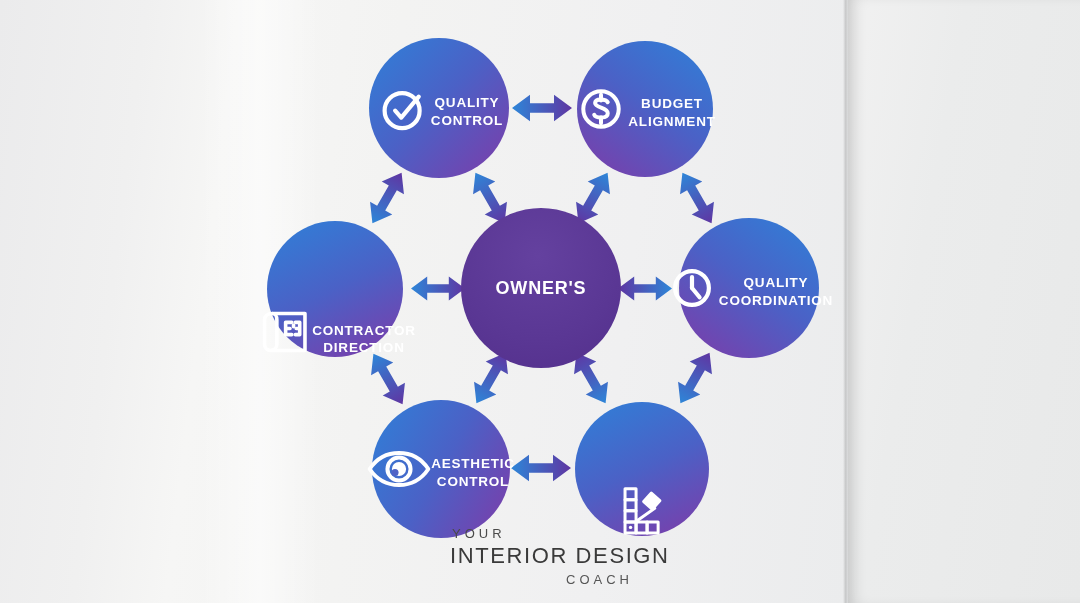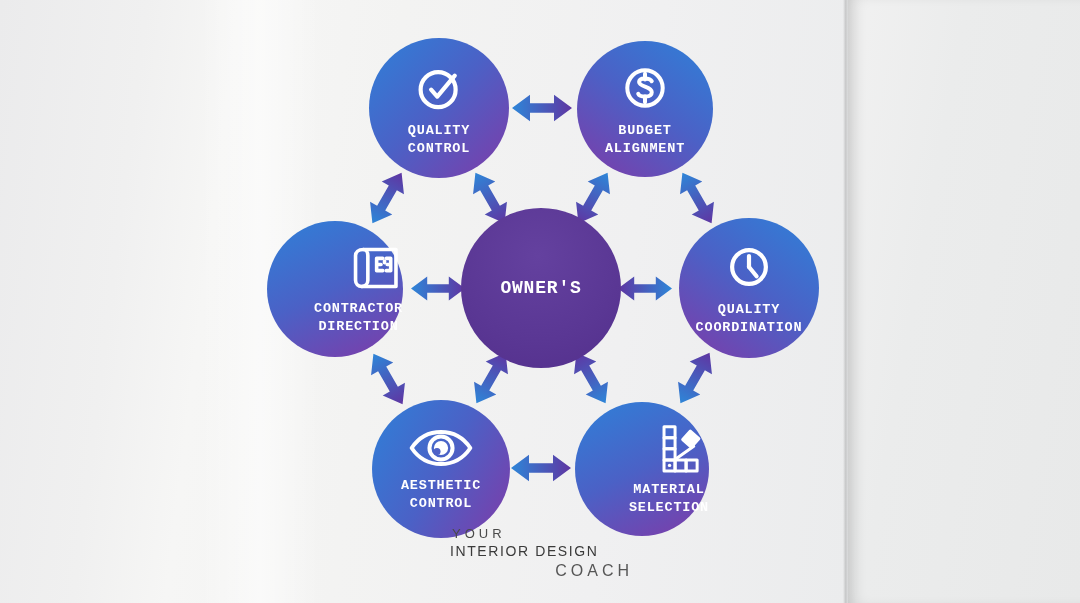--- a/index.html
+++ b/index.html
@@ -11,39 +11,39 @@
         background:linear-gradient(97deg,#ebebec 0%,#f0f0f0 16%,#f6f6f5 26%,#f3f3f2 44%,#f0f0f1 72%,#ebeced 100%);}
   .page-edge{position:absolute;left:843px;top:0;width:5px;height:603px;
         background:linear-gradient(90deg,rgba(0,0,0,0) 0%,rgba(0,0,0,.16) 55%,rgba(0,0,0,.05) 100%);}
   .backdrop{position:absolute;left:848px;top:0;width:232px;height:603px;
         background:linear-gradient(100deg,#f1f1f1 0%,#ebecec 35%,#e8e9e9 100%);
         box-shadow:inset 12px 0 16px -9px rgba(0,0,0,.20);}
   .sheen{position:absolute;left:200px;top:0;width:120px;height:603px;pointer-events:none;
         background:linear-gradient(90deg,rgba(255,255,255,0) 0%,rgba(255,255,255,.55) 50%,rgba(255,255,255,0) 100%);}
 
   
-  .node{position:absolute;border-radius:50%;display:flex;flex-direction:column;
-        align-items:center;justify-content:center;color:#fff;text-align:center;font-family:Liberation Mono, monospace;}
+  .node{position:absolute;border-radius:50%;display:flex;flex-direction:row;
+        align-items:center;justify-content:center;color:#fff;text-align:center;}
   .node .lbl{font-size:13.5px;font-weight:700;letter-spacing:.8px;line-height:1.3;margin-top:7px;}
   .node .icon{display:block;line-height:0;}
   .g-a{background:linear-gradient(135deg,#2f80d8 0%,#4b61c6 48%,#7e3ba8 100%);}
   .g-b{background:linear-gradient(215deg,#2f80d8 0%,#4b61c6 48%,#7e3ba8 100%);}
   .g-c{background:linear-gradient(155deg,#2f80d8 0%,#4b61c6 50%,#7e3ba8 100%);align-items:flex-end;}
   .g-d{background:linear-gradient(120deg,#2f80d8 0%,#4b61c6 50%,#7e3ba8 100%);}
   .hub{background:radial-gradient(circle at 48% 30%,#64419f 0%,#5a3794 60%,#532f8c 100%);}
   .hub .lbl{font-size:18px;font-weight:700;letter-spacing:.8px;line-height:1.5;margin-top:0;}
 
   .arrow{position:absolute;}
   svg.icon-svg *{vector-effect:non-scaling-stroke;}
 
   
   .logo{position:absolute;left:450px;top:526px;width:183px;color:#3c3c3c;}
   .logo .top{font-size:13px;letter-spacing:4px;color:#4a4a4a;margin-left:2px;}
-  .logo .main{font-size:14px;letter-spacing:1.6px;color:#3a3a3a;margin-top:2px;white-space:nowrap;}
-  .logo .bottom{font-size:16px;letter-spacing:4px;color:#565656;text-align:right;margin-top:3px;}
+  .logo .main{font-size:22px;letter-spacing:1.6px;color:#3a3a3a;margin-top:2px;white-space:nowrap;}
+  .logo .bottom{font-size:13px;letter-spacing:4px;color:#565656;text-align:right;margin-top:3px;}
 </style>
 </head>
 <body>
 
 <div class="stage">
 
   <svg width="0" height="0" style="position:absolute" aria-hidden="true">
     <defs>
       <linearGradient id="gBP" x1="0" y1="0" x2="1" y2="0">
         <stop offset="0" stop-color="#2e86d8"></stop>
@@ -195,24 +195,20 @@
         <rect x="13" y="18" width="13" height="13"></rect>
         <rect x="13" y="31" width="13" height="13"></rect>
         <rect x="13" y="44" width="13" height="13"></rect>
         <circle cx="19.5" cy="50.5" r="2" fill="#fff" stroke="none"></circle>
         <rect x="26" y="44" width="13" height="13"></rect>
         <rect x="39" y="44" width="13" height="13"></rect>
         <polygon points="44,10 54,19 45,29 35,20" fill="#fff" stroke="#fff"></polygon>
         <path d="M28,42 L48,28" stroke-linecap="round"></path>
       </svg>
     </span>
-    <div class="lbl">
-      <span>MATERIAL</span><br>
-      <span>SELECTION</span>
-    </div>
   </div>
 
   <div class="logo">
     <div class="top">YOUR</div>
     <div class="main">INTERIOR DESIGN</div>
     <div class="bottom">COACH</div>
   </div>
 
 </div>
 

